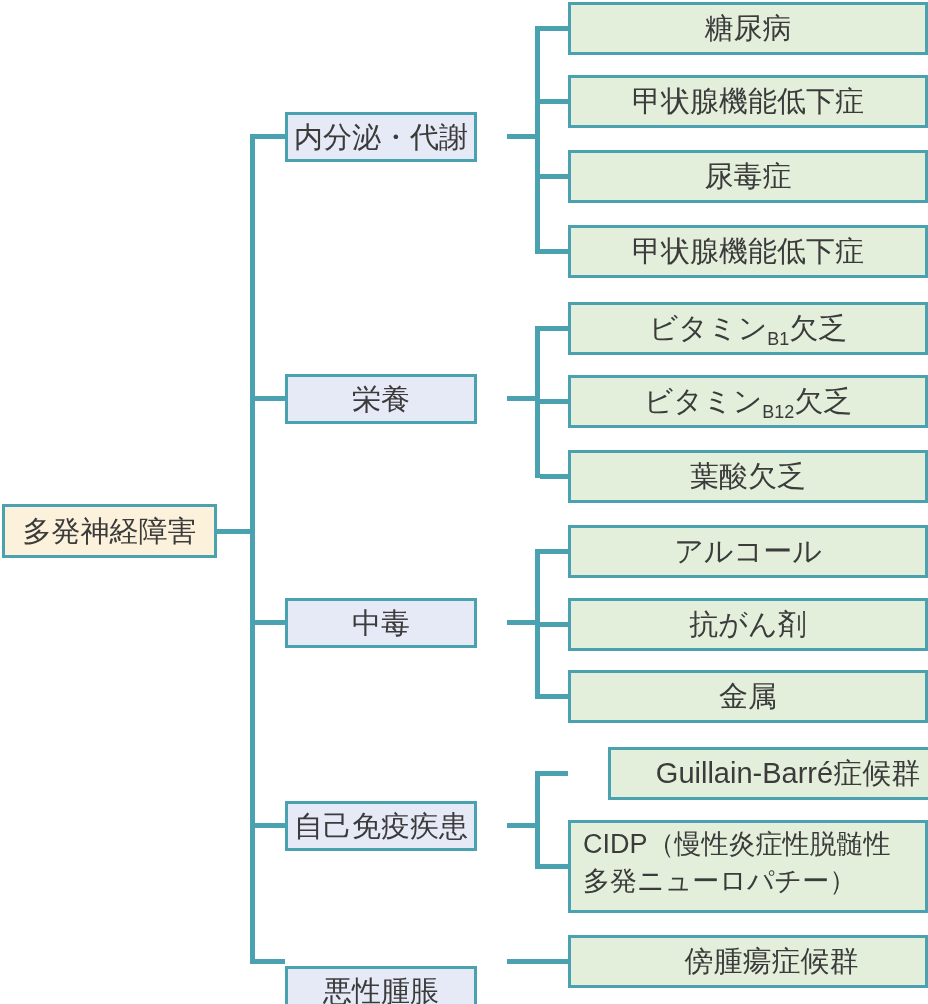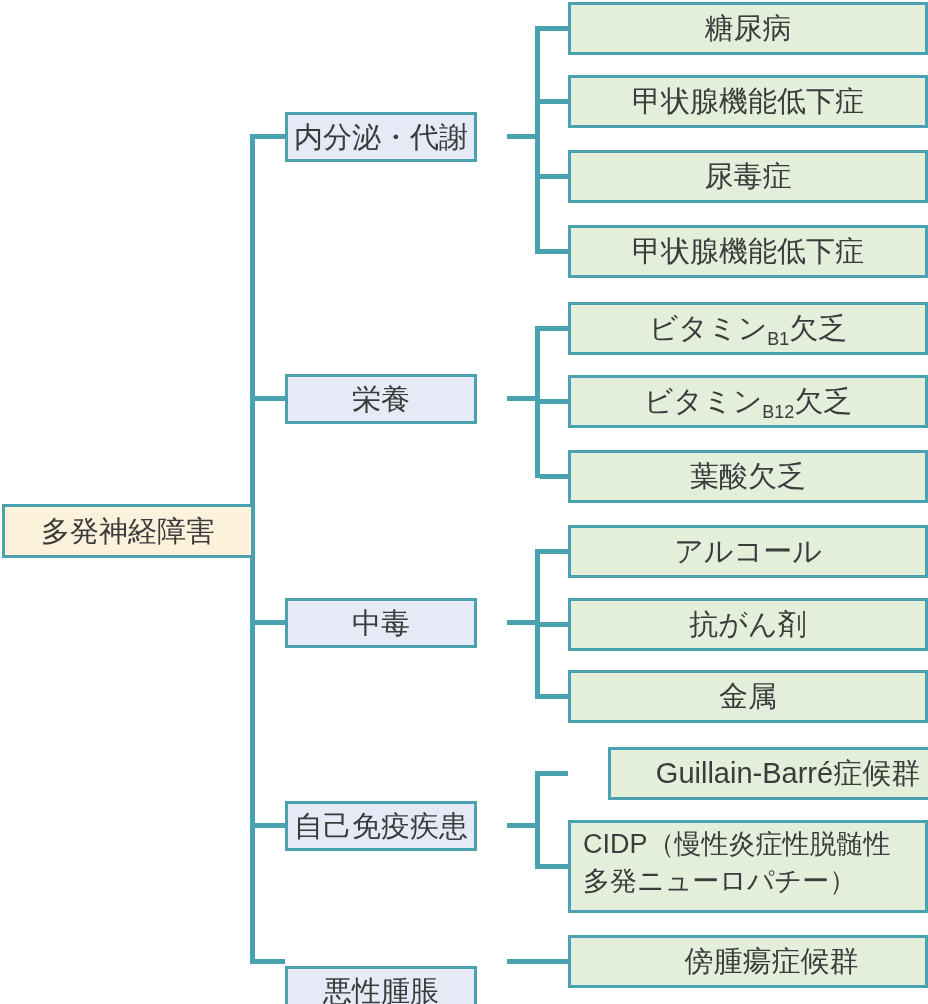--- a/index.html
+++ b/index.html
@@ -13,21 +13,21 @@
   body{background:#ffffff;font-family:"Liberation Sans","DejaVu Sans",sans-serif;}
   .canvas{
     position:relative;width:928px;height:1004px;background:#ffffff;overflow:hidden;
   }
   .line{position:absolute;background:var(--border-teal);}
   .node{
     position:absolute;box-sizing:border-box;border:3px solid var(--border-teal);
     display:flex;align-items:center;justify-content:center;
     color:var(--text);font-size:29px;line-height:1.2;text-align:center;
   }
-  .root{background:var(--root-fill);left:2px;top:504px;width:252px;height:54px;}
+  .root{background:var(--root-fill);left:2px;top:504px;width:215px;height:54px;}
   .category{background:var(--category-fill);left:285px;width:192px;height:50px;}
   .leaf{background:var(--leaf-fill);left:568px;width:360px;height:53px;}
   .leaf.tall{height:93px;justify-content:flex-start;text-align:left;
     padding:0 8px 8px 12px;font-size:27px;line-height:1.35;}
   sub.vsub{font-size:0.62em;line-height:0;}
 </style>
 </head>
 <body>
 
 <div class="canvas">

